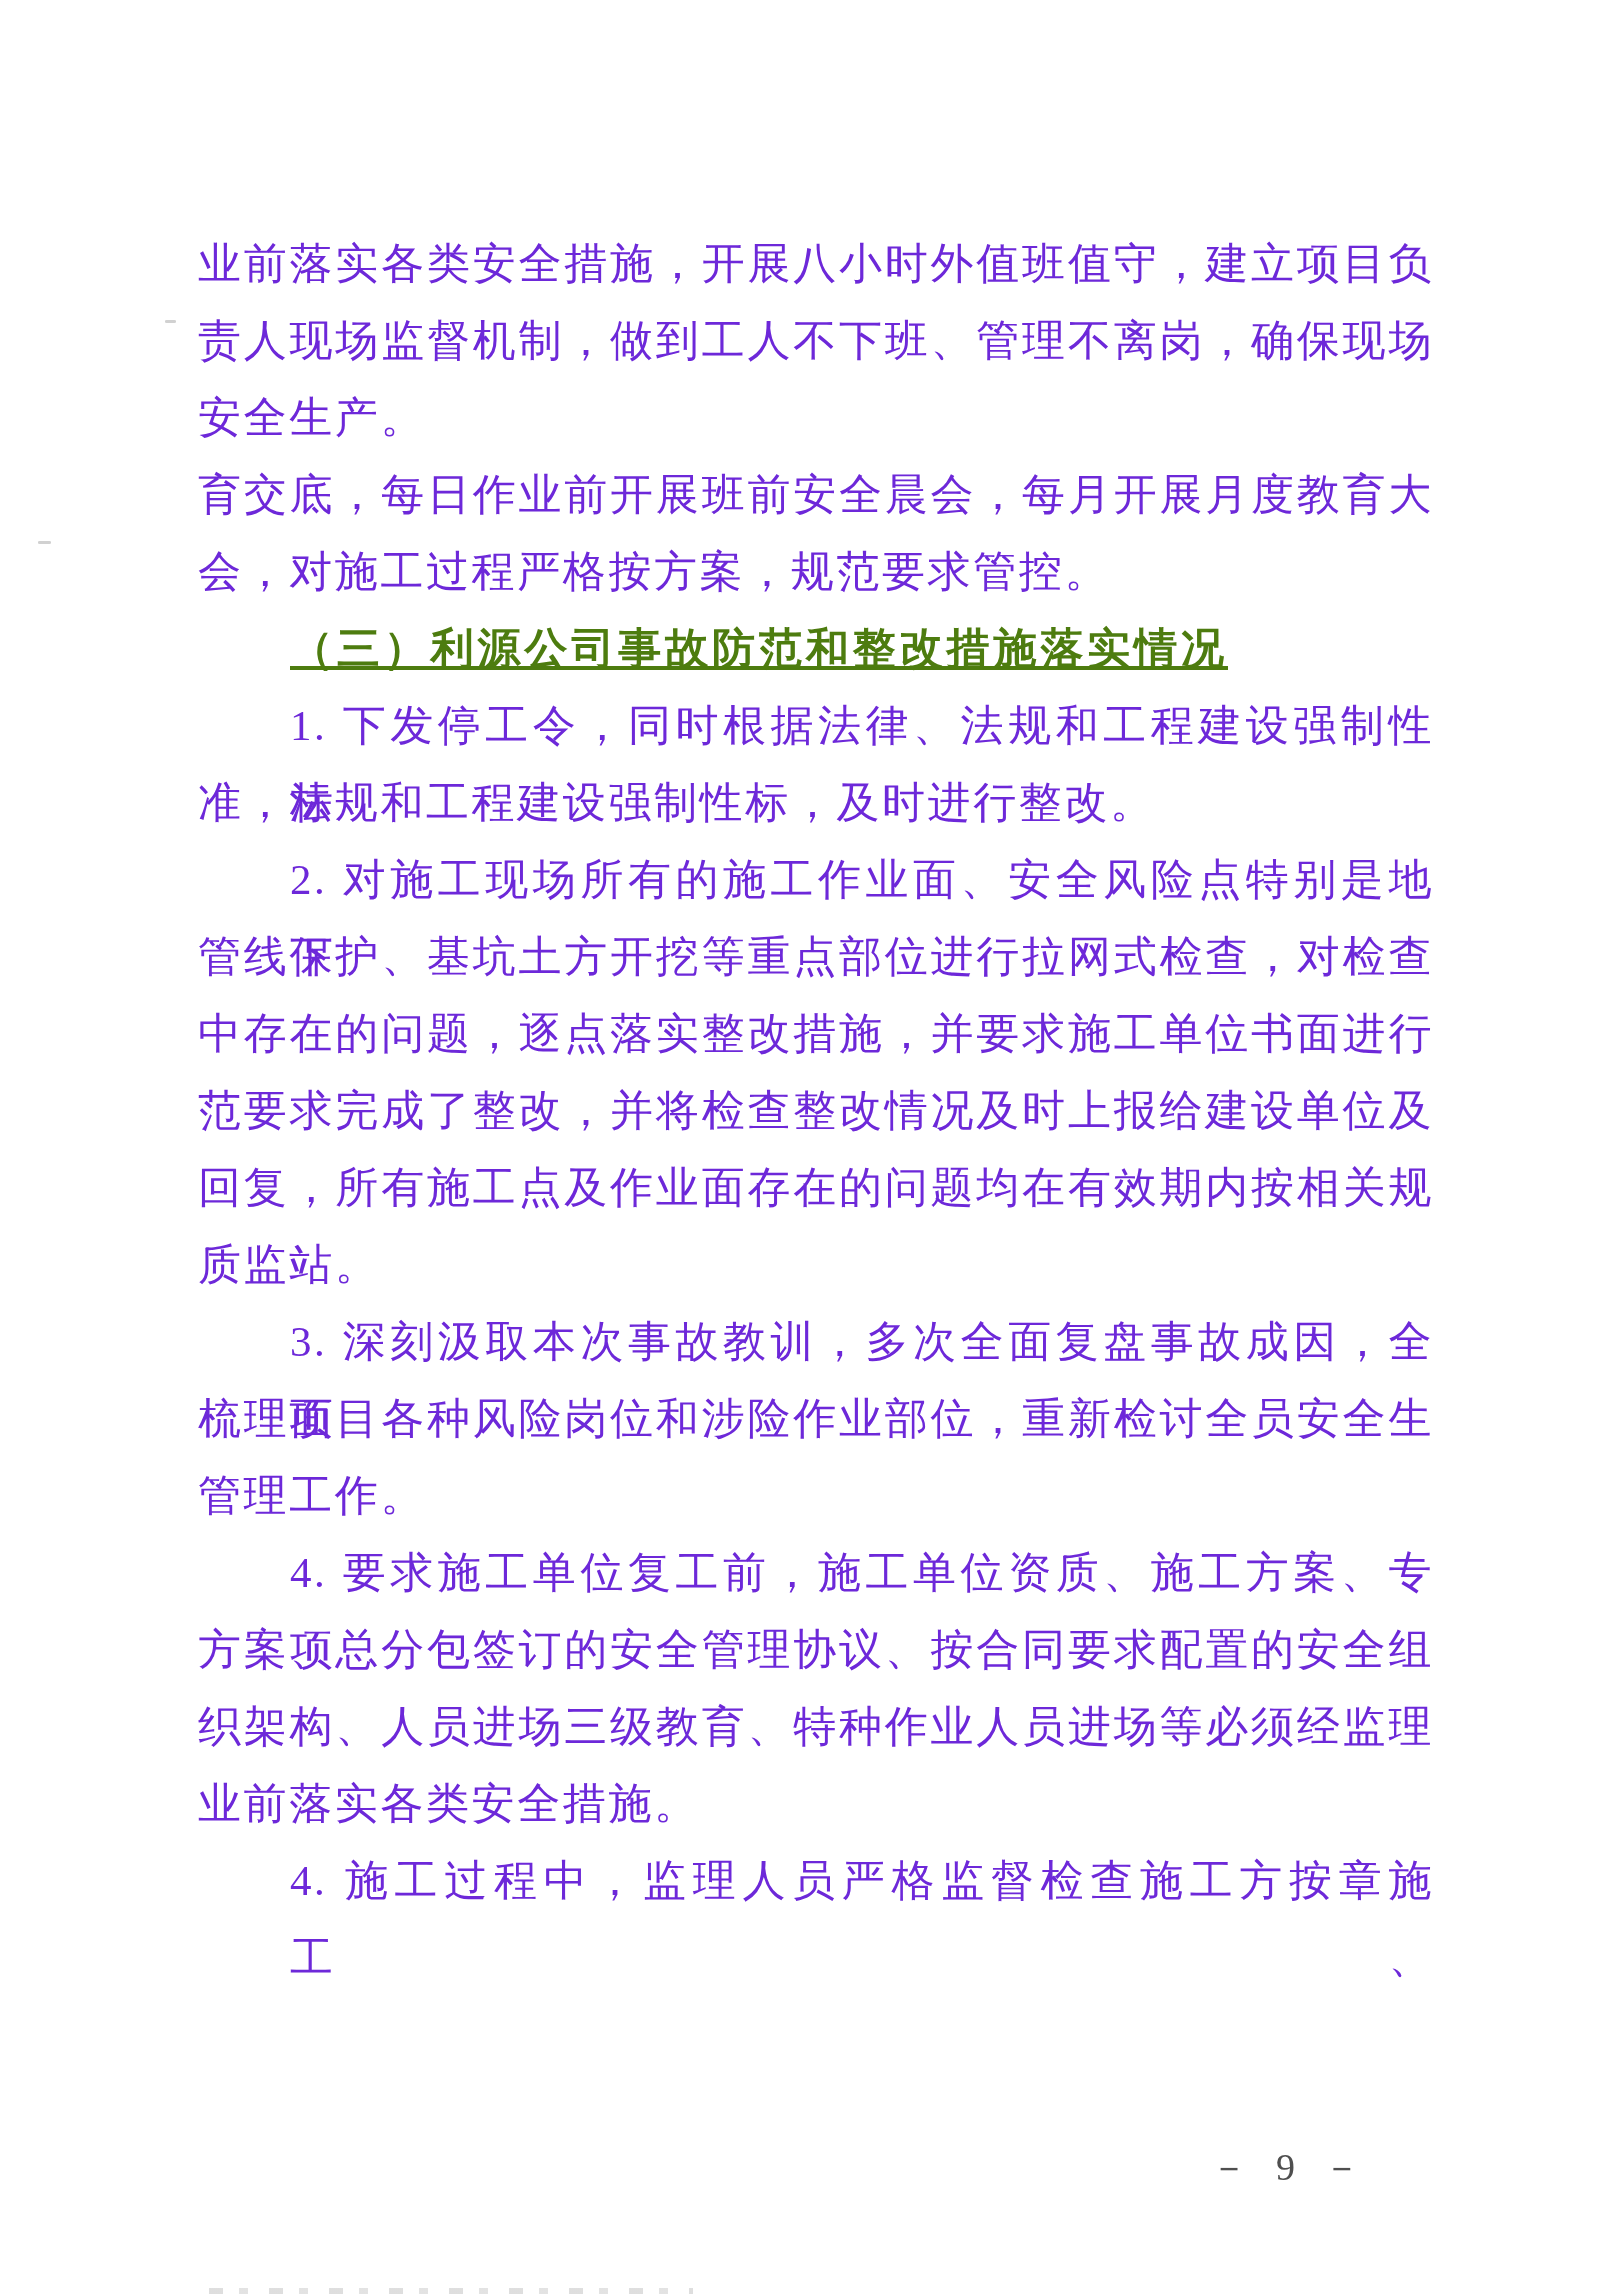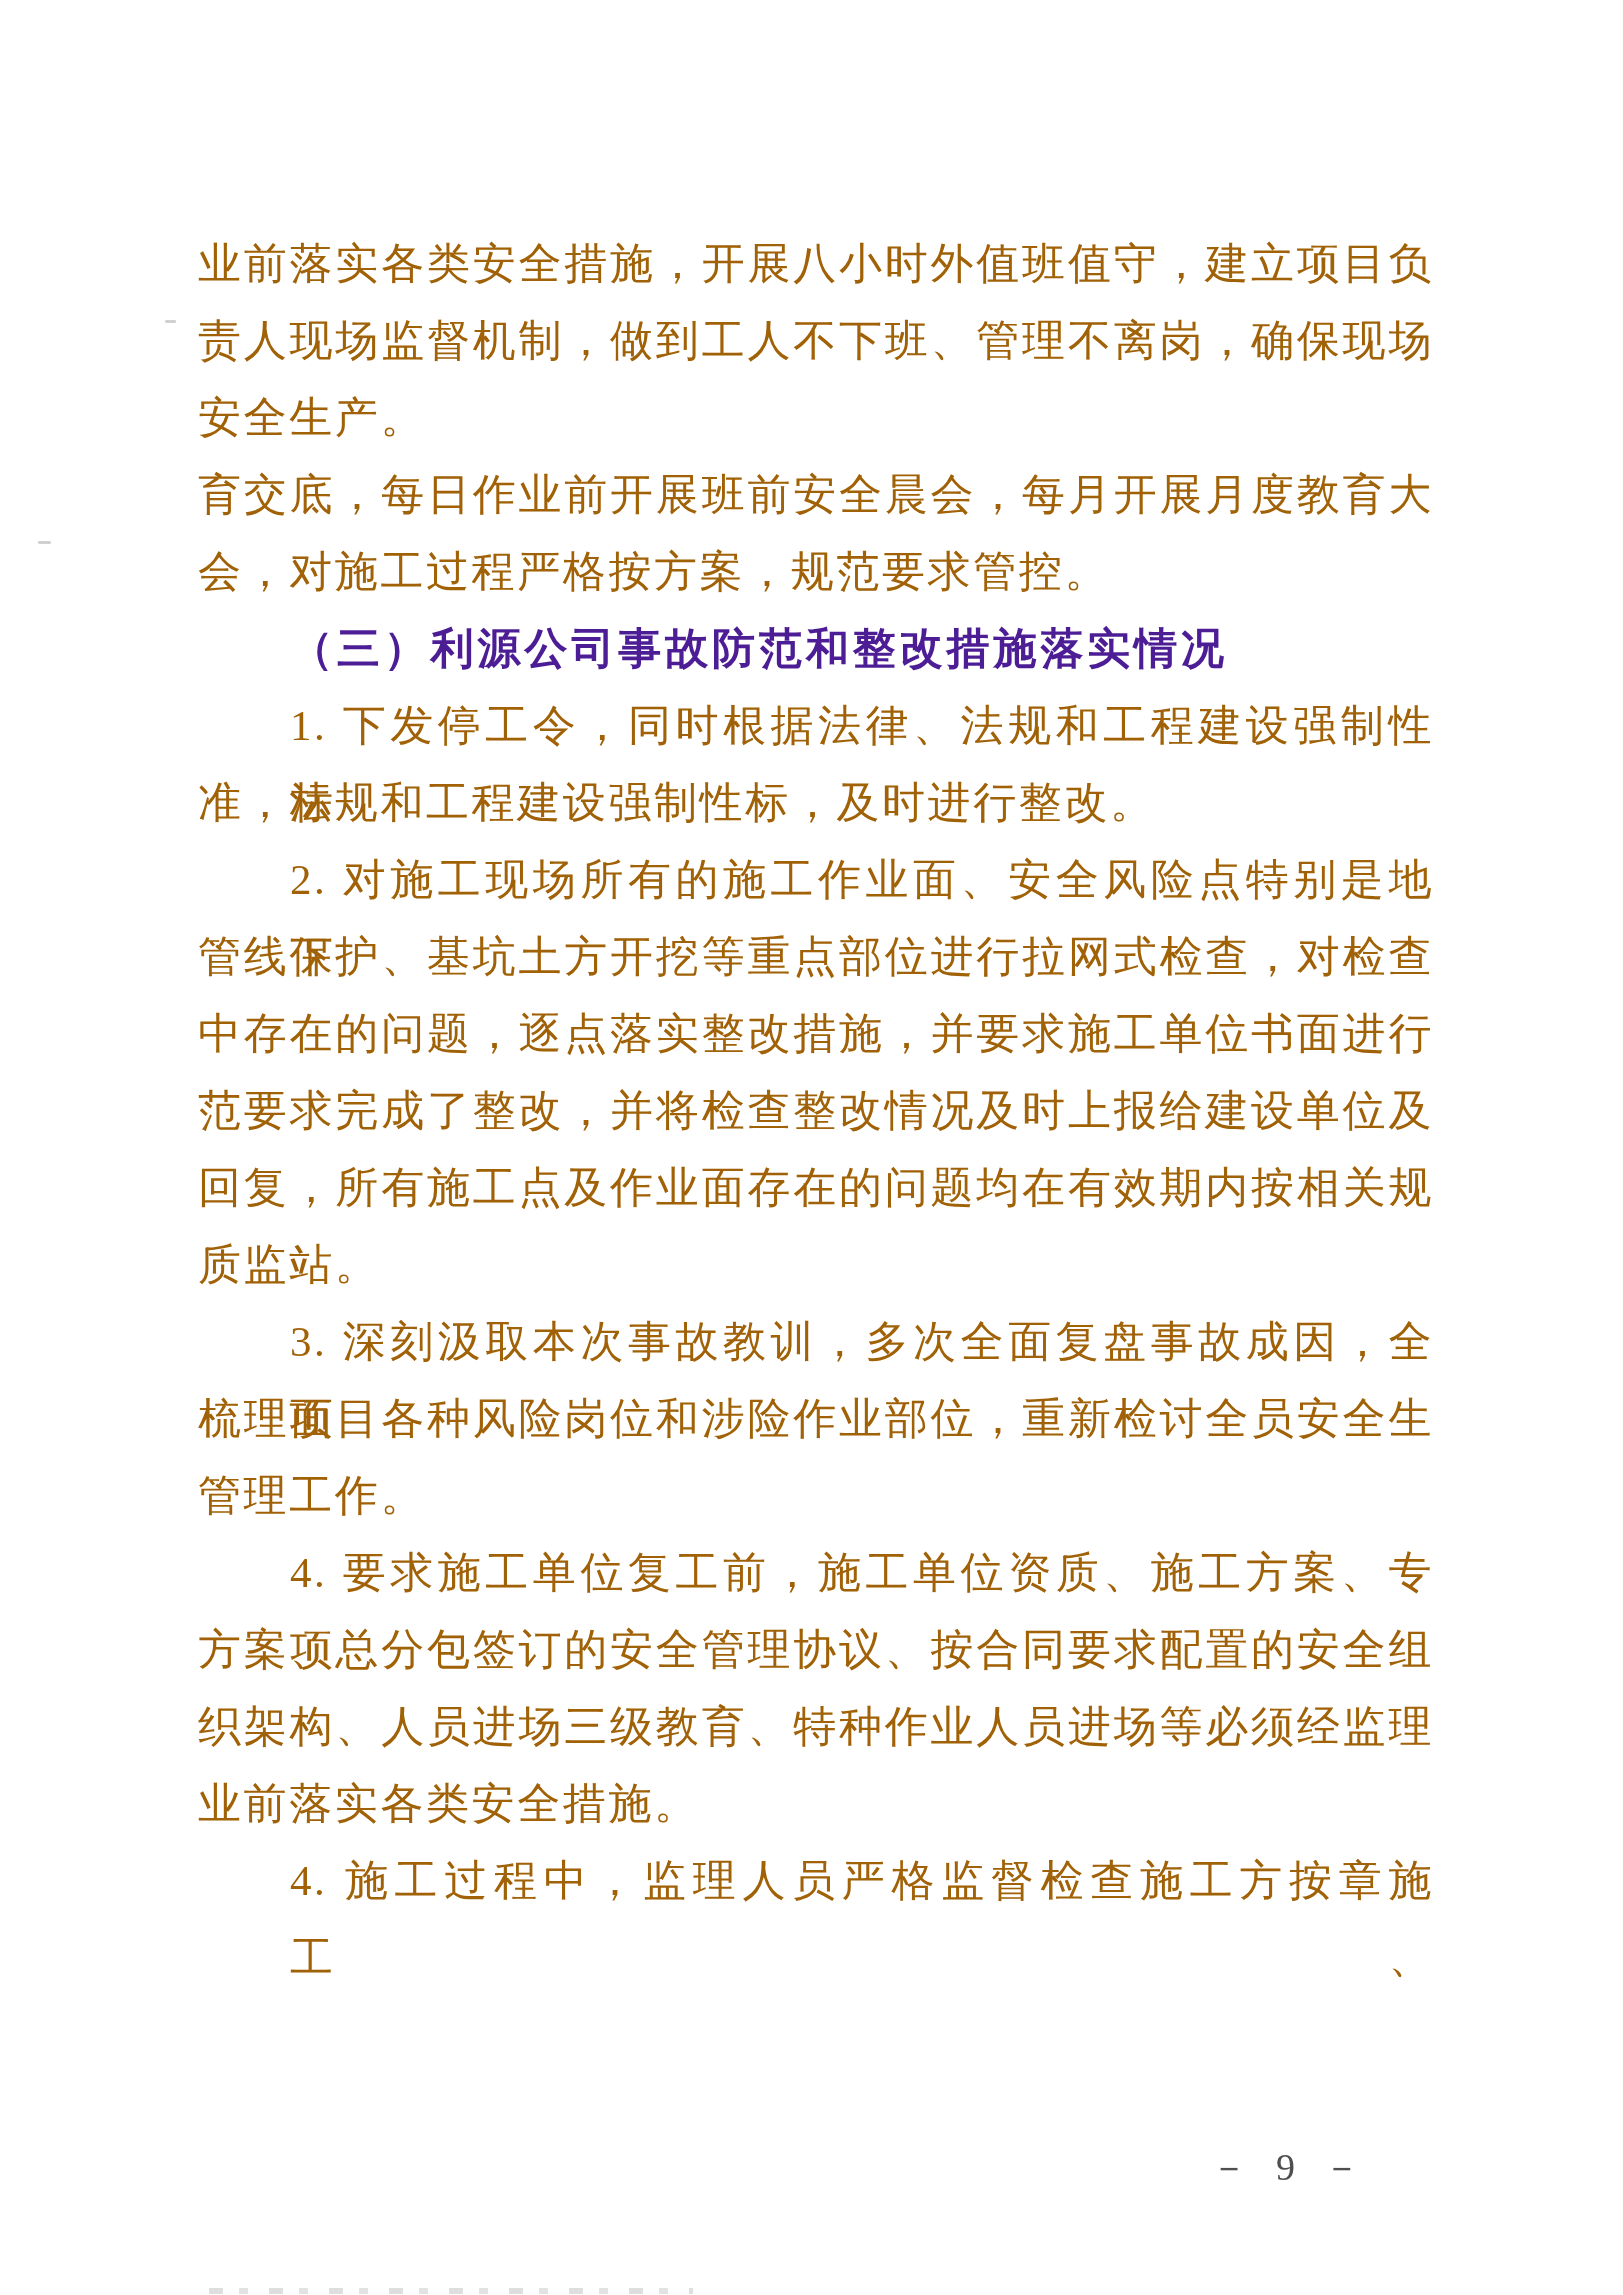--- a/index.html
+++ b/index.html
@@ -19,37 +19,38 @@
     position: absolute;
     left: 198px;
     top: 225px;
     width: 1236px;
   }
   .line {
     font-size: 43px;
     line-height: 77px;
     height: 77px;
     letter-spacing: 2.6px;
-    color: #a16207;
+    color: #6d28d9;
     white-space: nowrap;
     text-align: justify;
     text-align-last: left;
   }
   .line.full {
     white-space: normal;
     text-align: justify;
     text-align-last: justify;
   }
   .line.indent {
     padding-left: 92px;
   }
   .line.heading {
     font-weight: 700;
-    color: #4c1d95;
+    color: #4d7c0f;
     letter-spacing: 3.9px;
+    text-decoration: underline;
   }
   .page-number {
     position: absolute;
     left: 1210px;
     top: 2142px;
     font-size: 38px;
     letter-spacing: 9.2px;
     color: #4f4f4f;
     font-family: "Liberation Serif", "DejaVu Serif", serif;
   }

